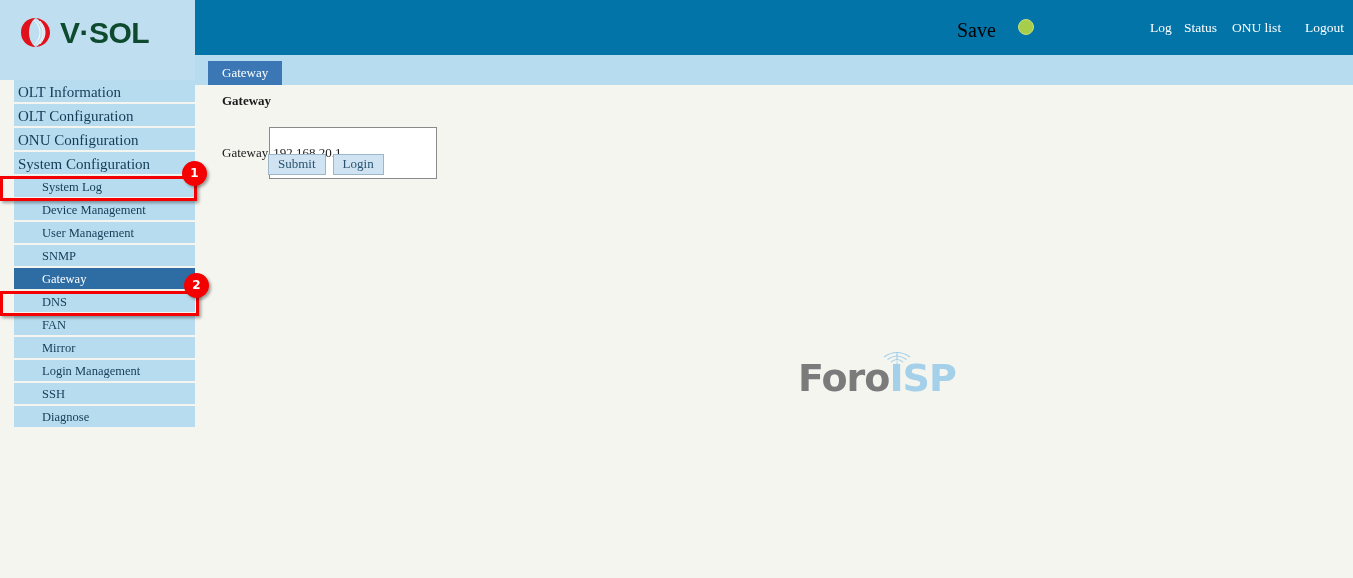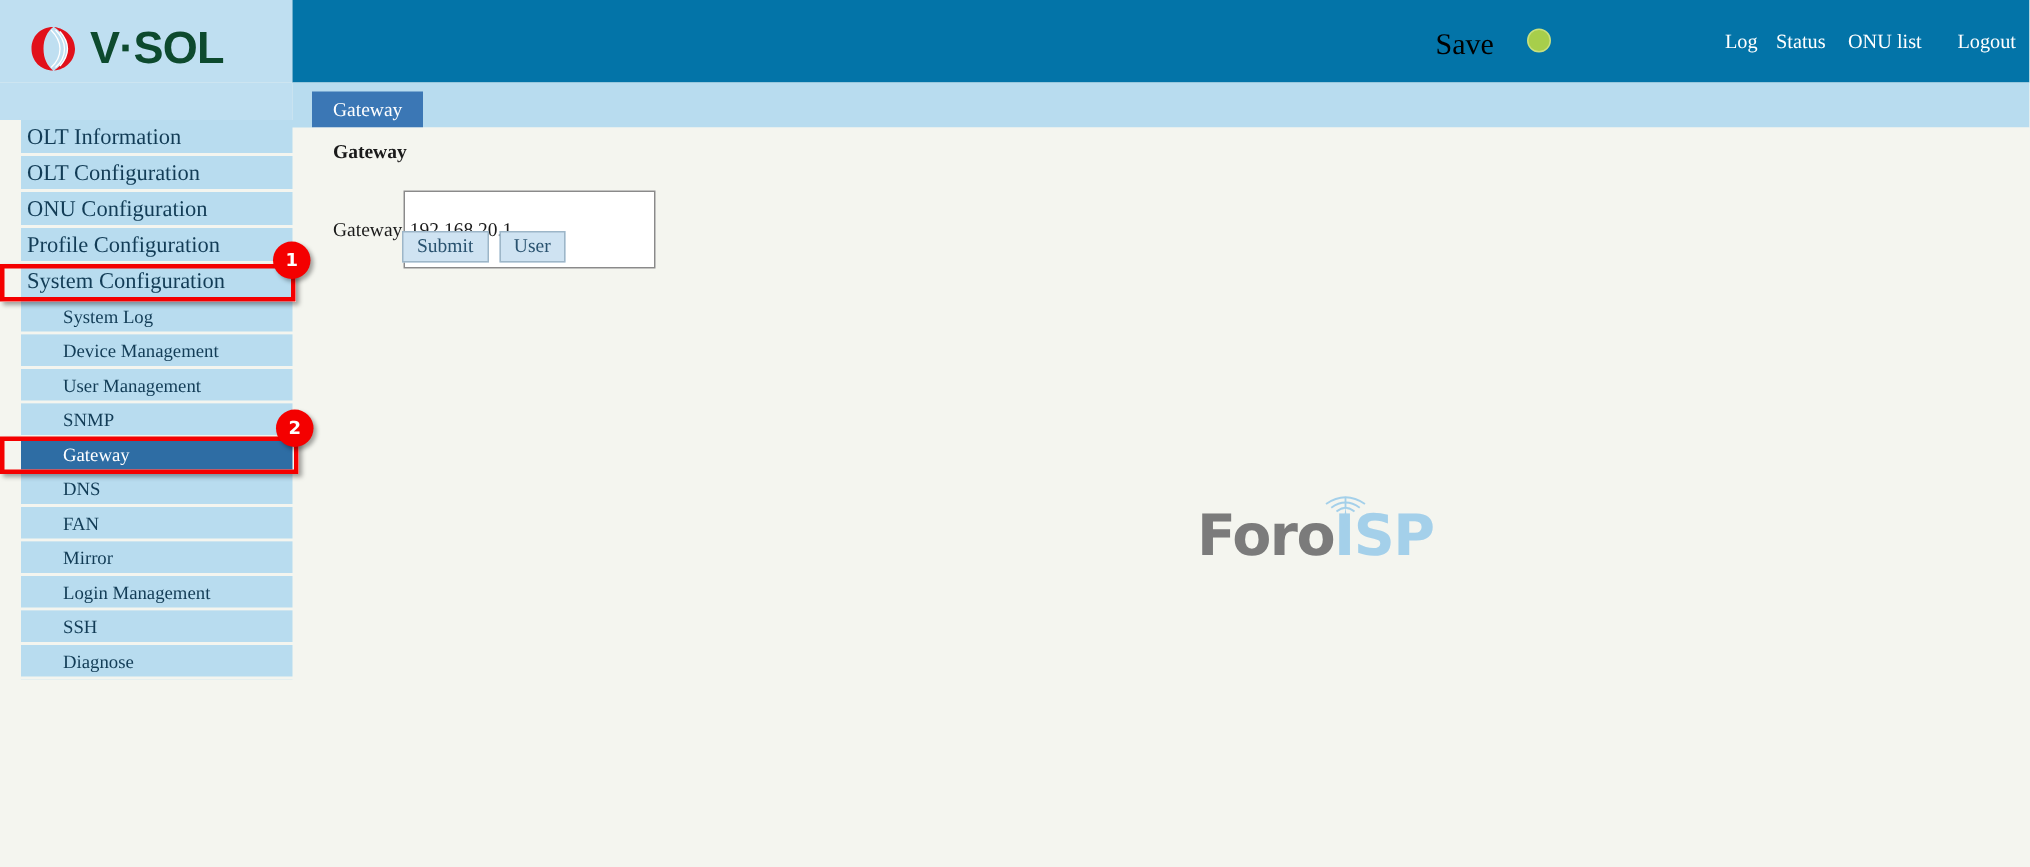--- a/index.html
+++ b/index.html
@@ -215,21 +215,21 @@
     border: 1px solid #9db6c8;
     padding: 1px 9px 2px 9px;
     cursor: pointer;
     line-height: 16px;
   }
 
   
   #watermark {
     position: absolute;
     left: 603px;
-    top: 245px;
+    top: 266px;
     width: 150px;
     height: 52px;
     pointer-events: none;
   }
   #wm-text {
     position: absolute;
     left: 0;
     top: 8px;
     font-family: "DejaVu Sans", sans-serif;
     font-size: 38px;
@@ -295,21 +295,20 @@
         </span>
         <span class="logo-text">V·SOL</span>
       </div>
     </div>
     <div id="logo-filler"></div>
 
     <div class="nav-list">
       <div class="nav-item top"><span>OLT Information</span></div>
       <div class="nav-item top"><span>OLT Configuration</span></div>
       <div class="nav-item top"><span>ONU Configuration</span></div>
-      <div class="nav-item top"><span>Profile Configuration</span></div>
       <div class="nav-item top"><span>System Configuration</span></div>
       <div class="nav-item sub"><span>System Log</span></div>
       <div class="nav-item sub"><span>Device Management</span></div>
       <div class="nav-item sub"><span>User Management</span></div>
       <div class="nav-item sub"><span>SNMP</span></div>
       <div class="nav-item sub active"><span>Gateway</span></div>
       <div class="nav-item sub"><span>DNS</span></div>
       <div class="nav-item sub"><span>FAN</span></div>
       <div class="nav-item sub"><span>Mirror</span></div>
       <div class="nav-item sub"><span>Login Management</span></div>
@@ -334,21 +333,21 @@
   <div id="content">
     <div id="content-heading">Gateway</div>
 
     <div id="form-row">
       <span id="gateway-label">Gateway</span>
       <input id="gateway-input" type="text" value="192.168.20.1" style="">
     </div>
 
     <div id="button-row">
       <button class="form-btn">Submit</button>
-      <button class="form-btn">User</button>
+      <button class="form-btn">Login</button>
     </div>
 
     <div id="watermark">
       <span id="wm-text">
         <span class="wm-foro">Foro</span><span class="wm-isp">ISP</span>
       </span>
       <span id="wm-tower">
         <svg width="42" height="26" viewBox="0 0 42 26">
           <path d="M21 8 L19.2 24 L22.8 24 Z" fill="#a4d0ea"></path>
           <line x1="21" y1="2" x2="21" y2="9" stroke="#a4d0ea" stroke-width="1.2"></line>

